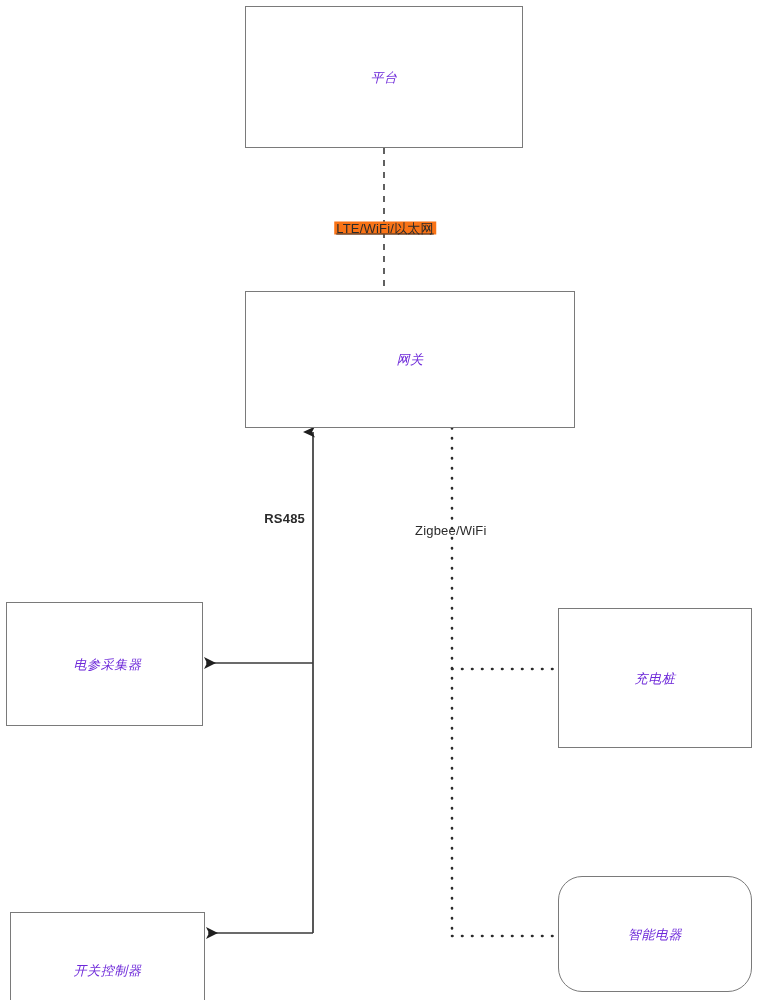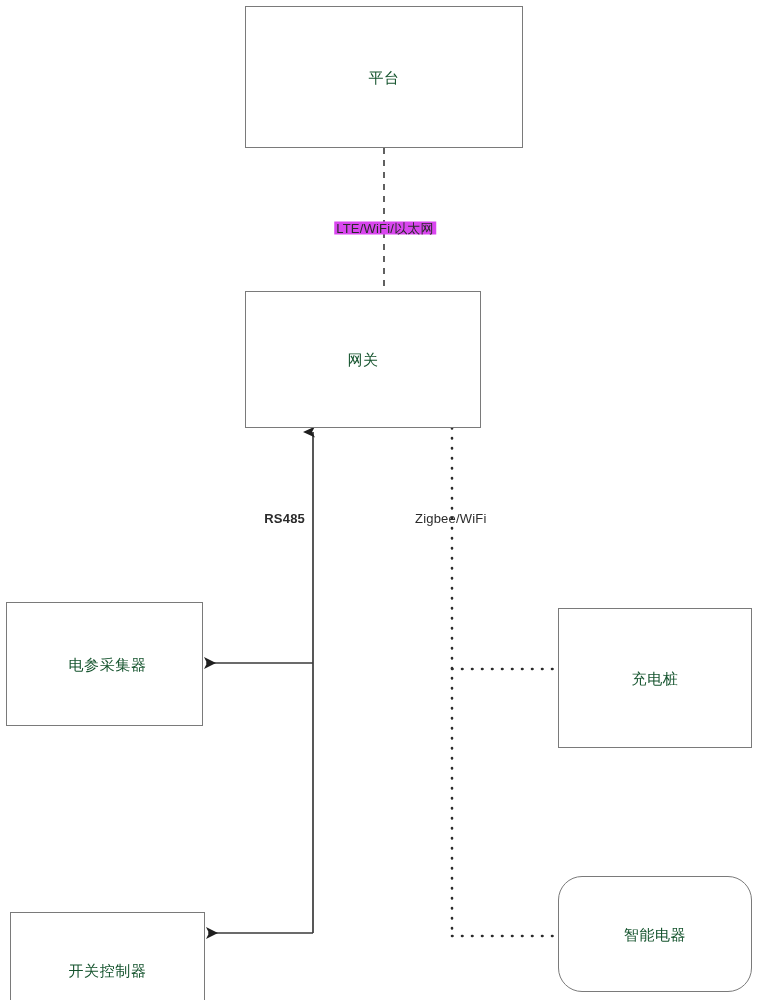--- a/index.html
+++ b/index.html
@@ -30,37 +30,38 @@
   .node {
     position: absolute;
     box-sizing: border-box;
     border: 1.6px solid #7a7a7a;
     background: #ffffff;
     display: flex;
     align-items: center;
     justify-content: center;
   }
   .node-label {
-    font-size: 15px;
-    color: #14532d;
+    font-size: 13px;
+    color: #6d28d9;
     letter-spacing: 0.6px;
     line-height: 1;
     white-space: nowrap;
+    font-style: italic;
   }
   .edge-label {
     position: absolute;
     font-size: 13px;
     color: #2b2b2b;
     white-space: nowrap;
     line-height: 1;
     letter-spacing: 0.2px;
   }
-  .edge-label.right-of-line { transform: translateY(-50%); }
+  .edge-label.right-of-line { transform: translateY(-50%); margin-top: 12px; }
   .edge-label.left-of-line  { transform: translate(-100%, -50%); font-weight: bold; }
-  .edge-label.centered      { transform: translate(-50%, -50%); background:#d946ef; padding:0 2px; }
+  .edge-label.centered      { transform: translate(-50%, -50%); background:#f97316; padding:0 2px;text-decoration:underline; }
 </style>
 </head>
 <body>
 
 <div id="canvas">
 
   <svg id="wires" viewBox="0 0 760 1000" width="760" height="1000" xmlns="http://www.w3.org/2000/svg">
     <defs>
       <marker id="arrow-up" markerWidth="12" markerHeight="12" refX="5.5" refY="10" orient="auto" markerUnits="userSpaceOnUse">
         <path d="M5.5,0 L11,12 L5.5,9 L0,12 Z" fill="#1f1f1f"></path>
@@ -82,21 +83,21 @@
 
     <line x1="452" y1="669" x2="558" y2="669" stroke="#2b2b2b" stroke-width="2.6" stroke-linecap="round" stroke-dasharray="0.5 9.5"></line>
 
     <line x1="452" y1="936" x2="558" y2="936" stroke="#2b2b2b" stroke-width="2.6" stroke-linecap="round" stroke-dasharray="0.5 9.5"></line>
   </svg>
 
   <div class="node" style="left:245px; top:6px; width:278px; height:142px;">
     <span class="node-label">平台</span>
   </div>
 
-  <div class="node" style="left:245px; top:291px; width:236px; height:137px;">
+  <div class="node" style="left:245px; top:291px; width:330px; height:137px;">
     <span class="node-label">网关</span>
   </div>
 
   <div class="node" style="left:6px; top:602px; width:197px; height:124px;padding-left:6px;">
     <span class="node-label">电参采集器</span>
   </div>
 
   <div class="node" style="left:558px; top:608px; width:194px; height:140px;">
     <span class="node-label">充电桩</span>
   </div>

